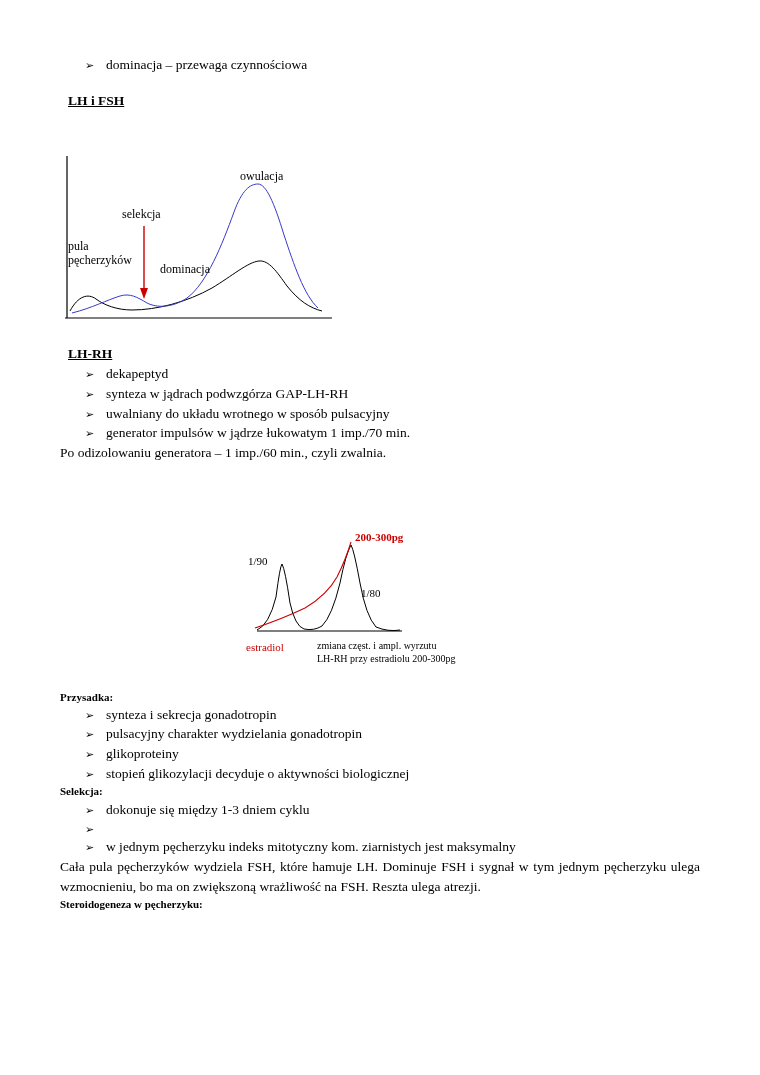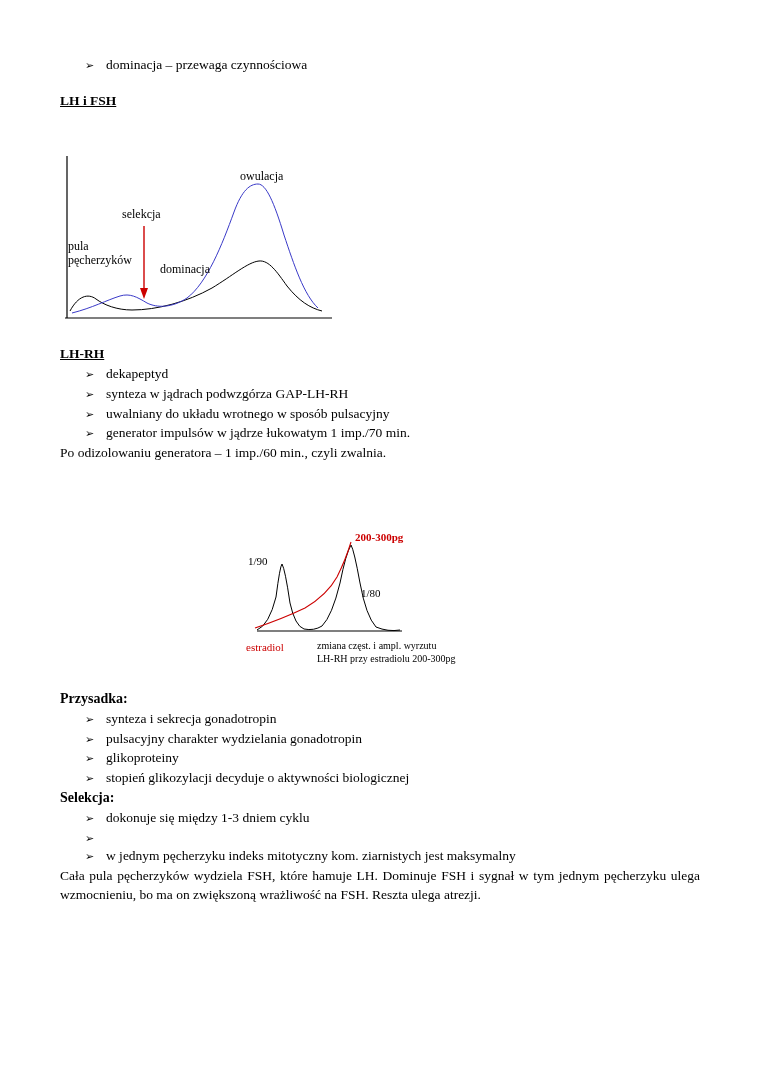--- a/index.html
+++ b/index.html
@@ -4,22 +4,22 @@
 <style>
   * { margin:0; padding:0; box-sizing:border-box; }
   html,body { background:#ffffff; }
   .page {
     width:760px; height:1075px; background:#ffffff; color:#000;
     font-family:"Liberation Serif", serif; font-size:13.5px; line-height:1.46;
     padding:55px 60px 0 60px; position:relative; overflow:hidden;
   }
   .bullet-row { display:flex; margin-left:25px; }
   .bullet-row .marker { flex:0 0 21px; width:21px; font-size:11px; padding-top:2px; }
-  .heading-underline { font-weight:bold; text-decoration:underline; font-size:13.5px; }
-  .heading-plain { font-weight:bold; font-size:14px; }
+  .heading-underline { font-weight:bold; text-decoration:underline; font-size:13.5px;margin-left:8px; }
+  .heading-plain { font-weight:bold; font-size:11px; }
   .h-lhfsh { margin-top:16px; }
   .h-lhrh  { margin-top:16px; }
   .chart-wrap1 { margin-top:42px; width:282px; height:176px; }
   .chart-wrap2 { margin-top:66px; margin-left:182px; width:232px; height:148px; }
   .after-chart2 { margin-top:12px; }
   .para { text-align:left; }
   .para-justify { text-align:justify; }
   svg text { font-family:"Liberation Serif", serif; }
 </style>
 </head>
@@ -110,14 +110,15 @@
   <div class="bullet-row">
     <span class="marker">➢</span>
   </div>
   <div class="bullet-row">
     <span class="marker">➢</span>
     <span>w jednym pęcherzyku indeks mitotyczny kom. ziarnistych jest maksymalny</span>
   </div>
 
   <div class="para para-justify">Cała pula pęcherzyków wydziela FSH, które hamuje LH. Dominuje FSH i sygnał w tym jednym pęcherzyku ulega wzmocnieniu, bo ma on zwiększoną wrażliwość na FSH. Reszta ulega atrezji.</div>
 
+  <div class="heading-plain">Steroidogeneza w pęcherzyku:</div>
 
 </div>
 
 </body></html>

